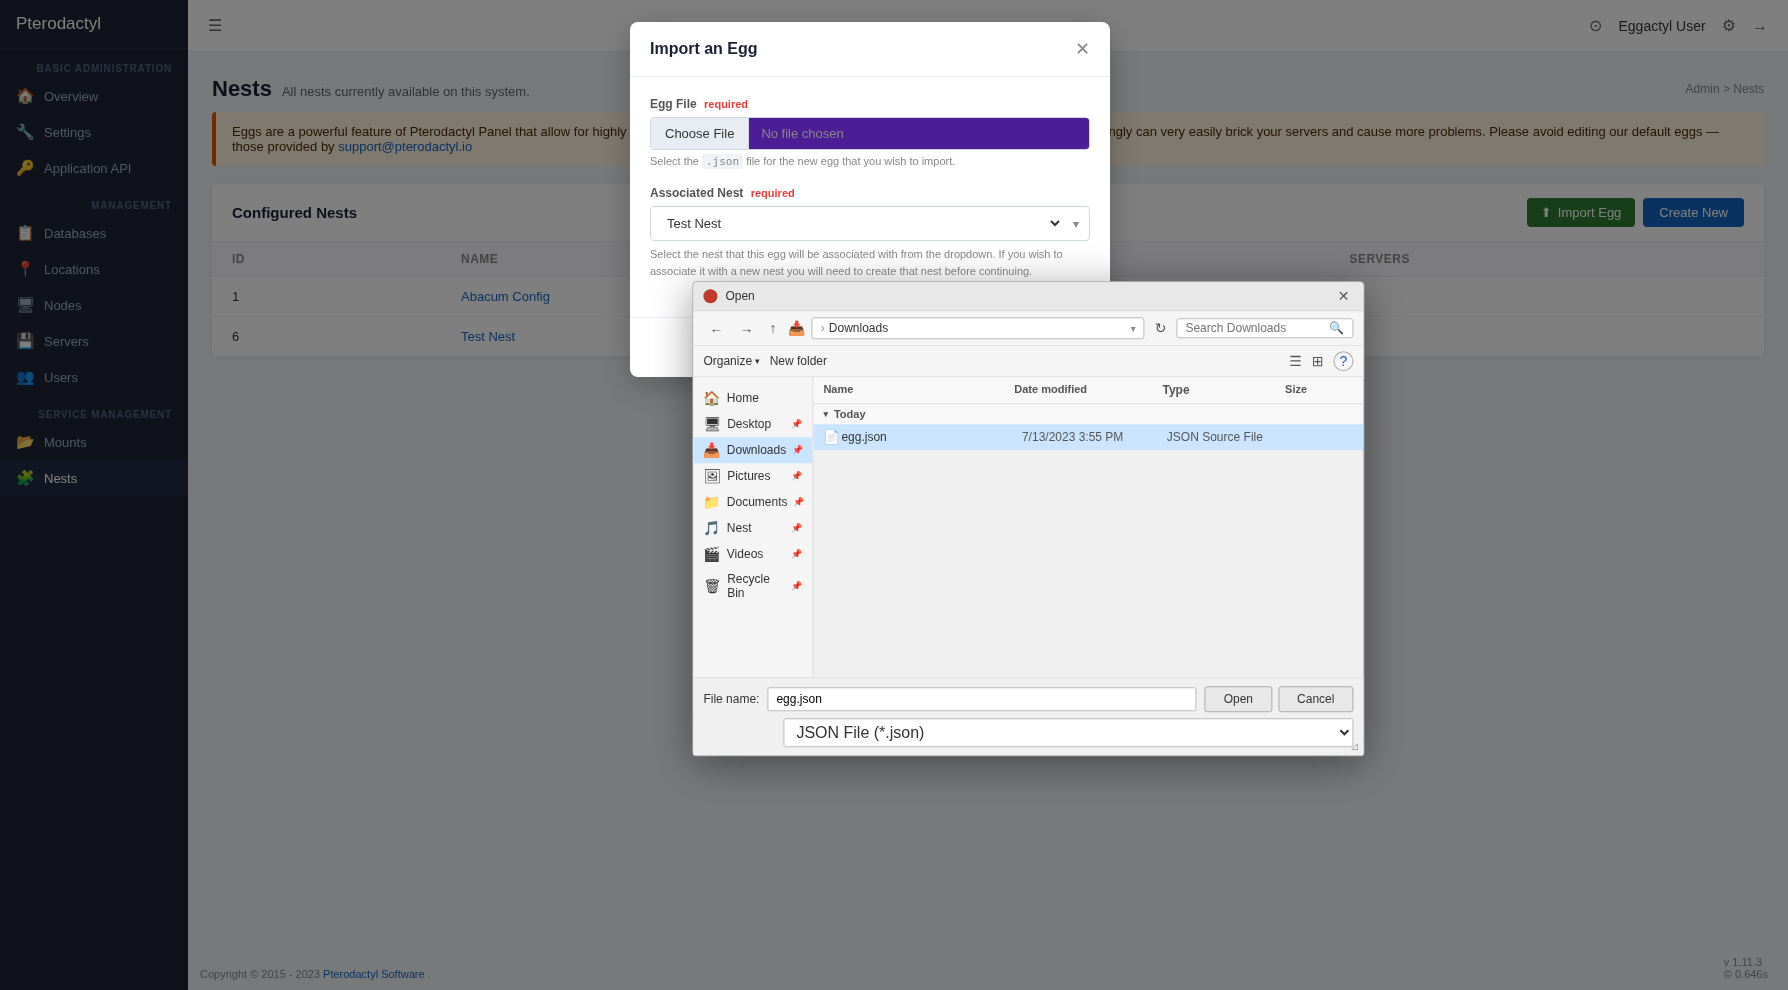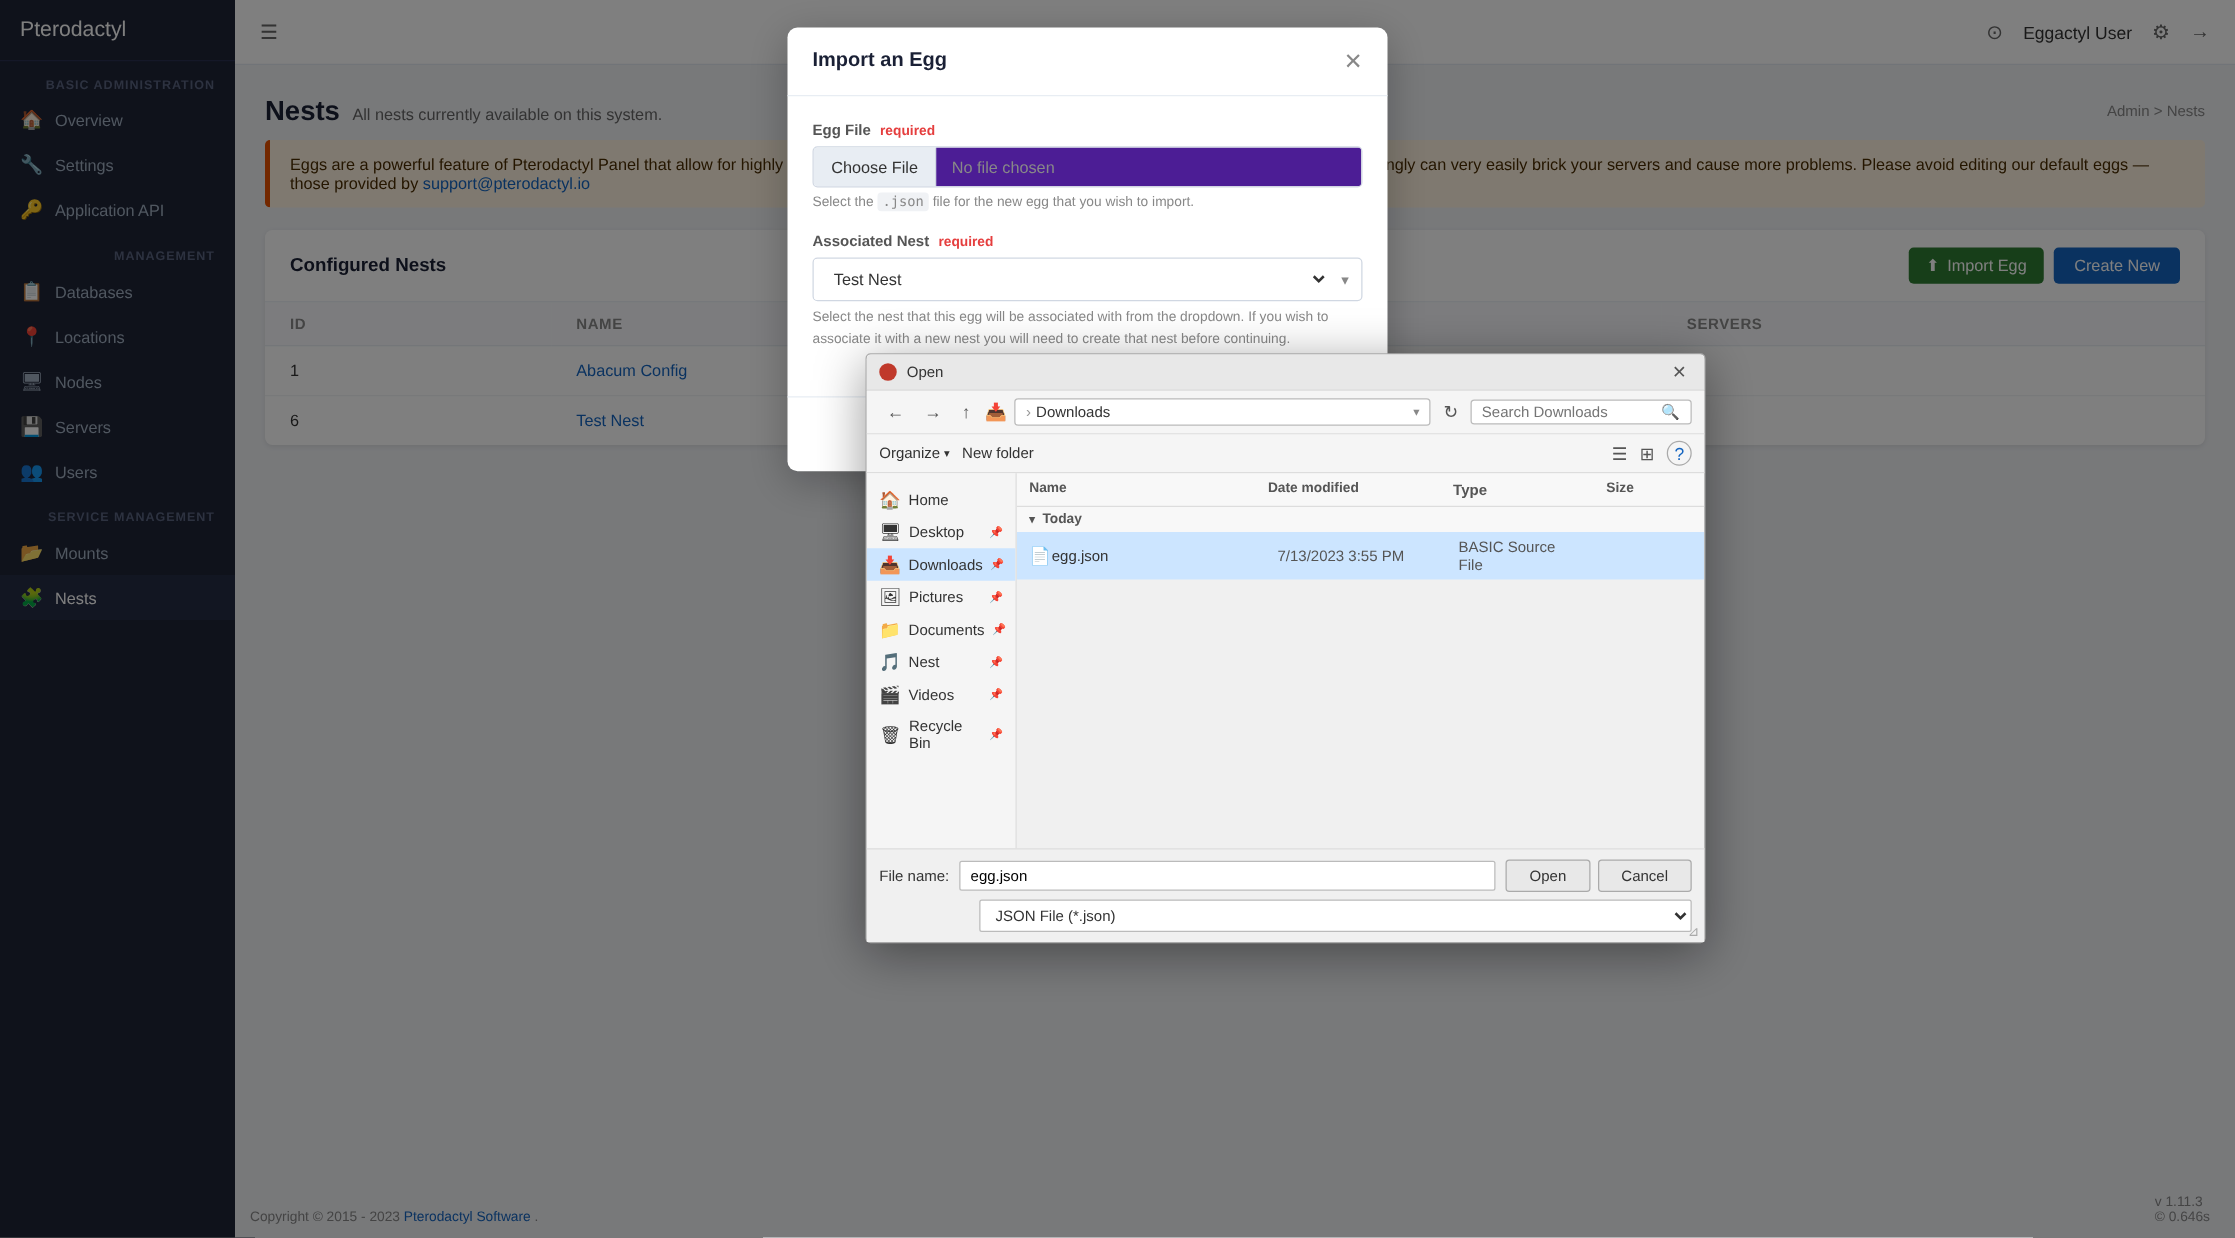--- a/index.html
+++ b/index.html
@@ -104,21 +104,21 @@
     .fd-group-chevron { font-size: 9px; }
     .fd-file-row { display: flex; align-items: center; cursor: pointer; }
     .fd-file-row:hover, .fd-file-row.selected { background: #cce5ff; }
     .fd-file-icon { width: 24px; text-align: center; font-size: 14px; padding: 5px 2px 5px 10px; }
     .fd-file-name { flex: 2; padding: 5px 4px; font-size: 12px; color: #333; }
     .fd-file-date { flex: 1.5; padding: 5px 10px; font-size: 12px; color: #555; }
     .fd-file-type { flex: 1.2; padding: 5px 10px; font-size: 12px; color: #555; }
     .fd-file-size { flex: 0.8; padding: 5px 10px; font-size: 12px; color: #555; }
     .fd-filename-label { font-size: 12px; color: #333; white-space: nowrap; }
     .fd-filename-input { flex: 1; border: 1px solid #bbb; border-radius: 2px; padding: 4px 8px; font-size: 12px; background: #fff; }
-    .fd-filetype-select { border: 1px solid #bbb; border-radius: 2px; padding: 4px 8px; font-size: 12px; background: #fff; color: #333; }
+    .fd-filetype-select { border: 1px solid #bbb; border-radius: 2px; padding: 4px 8px; font-size: 16px; background: #fff; color: #333; }
     .fd-footer-btns { display: flex; gap: 6px; align-items: center; }
     .fd-open-btn { background: #e8e8e8; border: 1px solid #aaa; border-radius: 3px; padding: 5px 18px; font-size: 12px; cursor: pointer; color: #333; }
     .fd-cancel-btn { background: #e8e8e8; border: 1px solid #aaa; border-radius: 3px; padding: 5px 18px; font-size: 12px; cursor: pointer; color: #333; }
     .fd-resize-handle { position: absolute; bottom: 2px; right: 4px; font-size: 11px; color: #aaa; cursor: se-resize; }
 
     .version-footer { position: fixed; bottom: 10px; right: 20px; font-size: 11px; color: #888; }
     .copyright { position: fixed; bottom: 10px; left: 200px; font-size: 11px; color: #888; }
     .copyright a { color: #1565c0; text-decoration: none; }
   </style>
 </head>
@@ -393,21 +393,21 @@
         <div class="fd-file-list">
           <div class="fd-group-header">
             <span class="fd-group-chevron">▾</span>
             <span>Today</span>
           </div>
           <div id="fd-file-rows">
               <div class="fd-file-row selected">
       <span class="fd-file-icon">📄</span>
       <span class="fd-file-name">egg.json</span>
       <span class="fd-file-date">7/13/2023 3:55 PM</span>
-      <span class="fd-file-type">BASIC Source File</span>
+      <span class="fd-file-type">JSON Source File</span>
       <span class="fd-file-size"></span>
     </div>
             </div>
         </div>
       </div>
     </div>
 
     <div style="background:#f0f0f0;border-top:1px solid #ddd;padding:8px 10px;">
       <div style="display:flex;align-items:center;gap:8px;justify-content:flex-end;">
         <span class="fd-filename-label">File name:</span>

